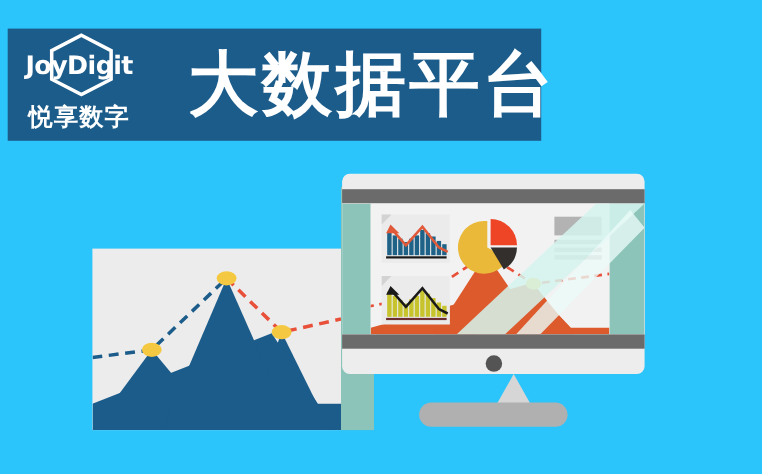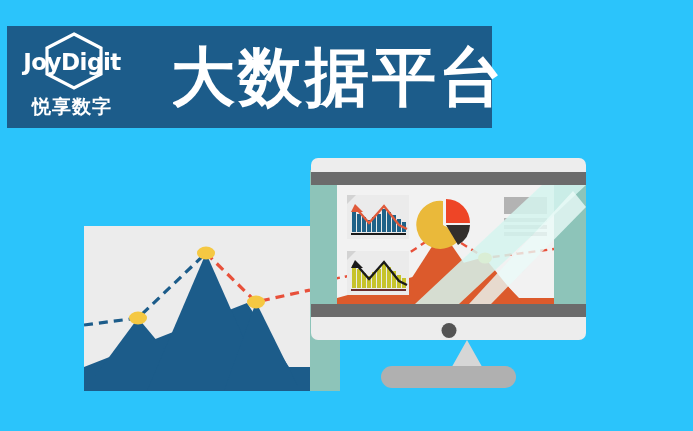--- a/index.html
+++ b/index.html
@@ -21,21 +21,21 @@
     display:flex;flex-direction:column;align-items:center;justify-content:center;
   }
   .hexwrap{position:relative;width:118px;height:56px;display:flex;align-items:center;justify-content:center;}
   .hexwrap svg{position:absolute;left:30px;top:-2px;}
   .logo-word{
     position:relative;z-index:3;color:#ffffff;font-size:23px;font-weight:bold;
     letter-spacing:-0.5px;font-family:"DejaVu Sans",sans-serif;
     line-height:1;white-space:nowrap;
   }
   .logo-cn{
-    color:#ffffff;font-size:19px;font-weight:bold;letter-spacing:1px;
+    color:#ffffff;font-size:22px;font-weight:bold;letter-spacing:1px;
     margin-top:4px;white-space:nowrap;
     font-family:"DejaVu Sans","Liberation Sans",sans-serif;
   }
   .banner-title{
     color:#ffffff;font-size:64px;font-weight:bold;letter-spacing:3px;
     margin-left:18px;white-space:nowrap;line-height:1;
     font-family:"DejaVu Sans","Liberation Sans",sans-serif;
   }
 
   

